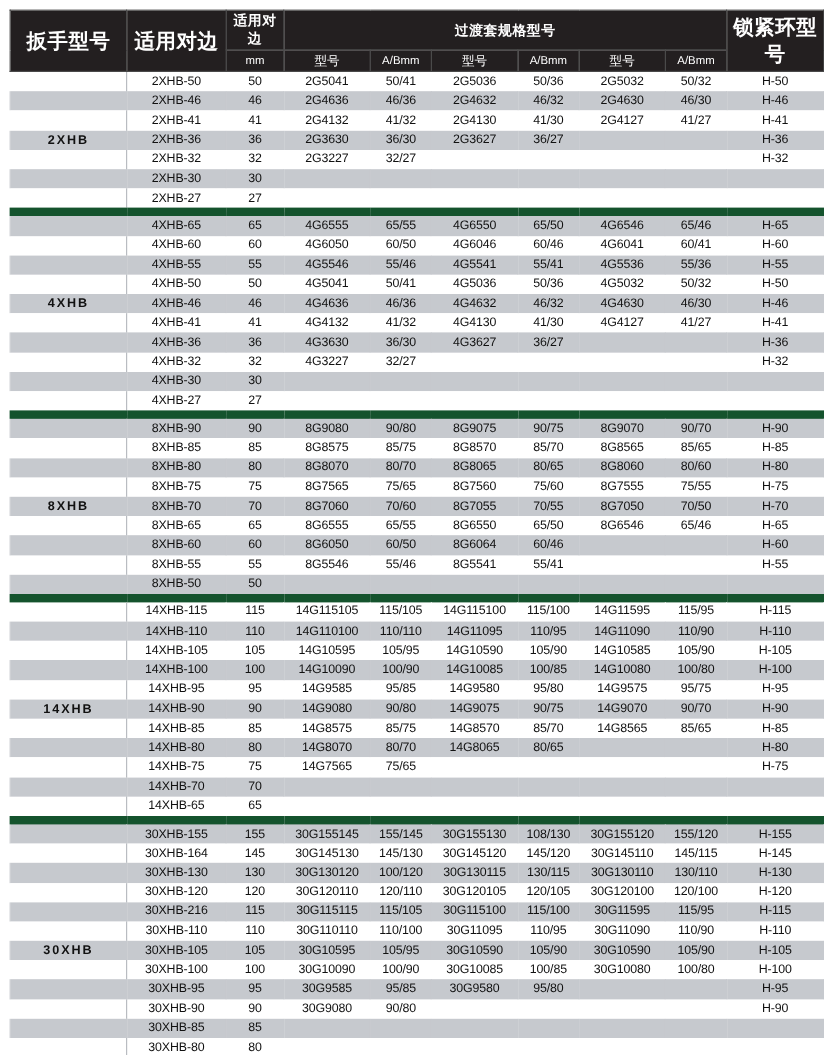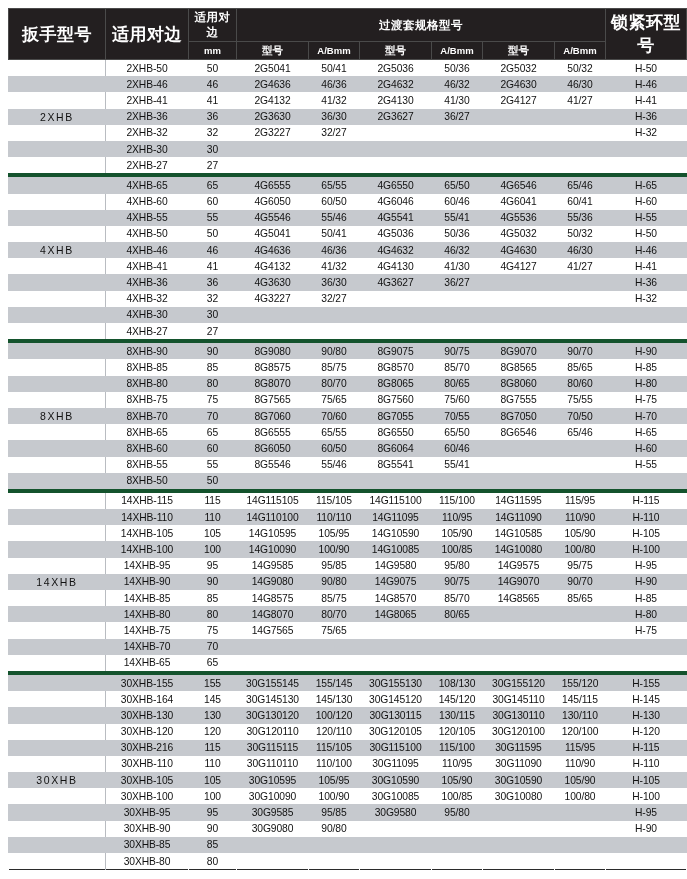--- a/index.html
+++ b/index.html
@@ -47,26 +47,26 @@
     letter-spacing: 0.5px;
   }
   thead th.h-group {
     font-size: 11.5px;
     height: 17px;
     letter-spacing: 0.5px;
   }
   thead th.h-sub {
     font-size: 9.5px;
     height: 15px;
-    font-weight: bold;
+    font-weight: normal;
     letter-spacing: 0;
   }
   thead th.h-sub.sub-model {
     font-size: 10.5px;
-    font-weight: bold;
+    font-weight: normal;
   }
 
   tbody td {
     height: 16.2px;
     font-size: 10.3px;
     text-align: center;
     vertical-align: middle;
     border-left: 1px solid #ffffff;
     border-right: 1px solid #ffffff;
     padding: 0;
@@ -77,37 +77,37 @@
     background: #c6c9ce;
     border-left: 1px solid #c6c9ce;
     border-right: 1px solid #c6c9ce;
   }
   tbody tr.plain td {
     background: #ffffff;
   }
   tbody td.group-label {
     font-size: 10.5px;
     letter-spacing: 1.6px;
-    font-weight: normal;
+    font-weight: bold;
     margin-top: 16px;
   }
   tbody td.col-wrench {
     border-right: 1px solid #9a9ea3;
   }
   tbody tr.plain td.col-wrench {
     border-right: 1px solid #b9bcc1;
   }
   tbody td.col-lock {
     border-left: 1px solid #9a9ea3;
   }
   tbody tr.plain td.col-lock {
     border-left: 1px solid #b9bcc1;
   }
   tbody tr.sec-end td {
-    border-bottom: 4px solid #14532d;
+    border-bottom: 7px solid #14532d;
   }
   tbody tr:last-child td {
     border-bottom: none;
   }
 </style>
 </head>
 <body>
 
 <div id="spec-table-wrap">
   <table class="spec">

